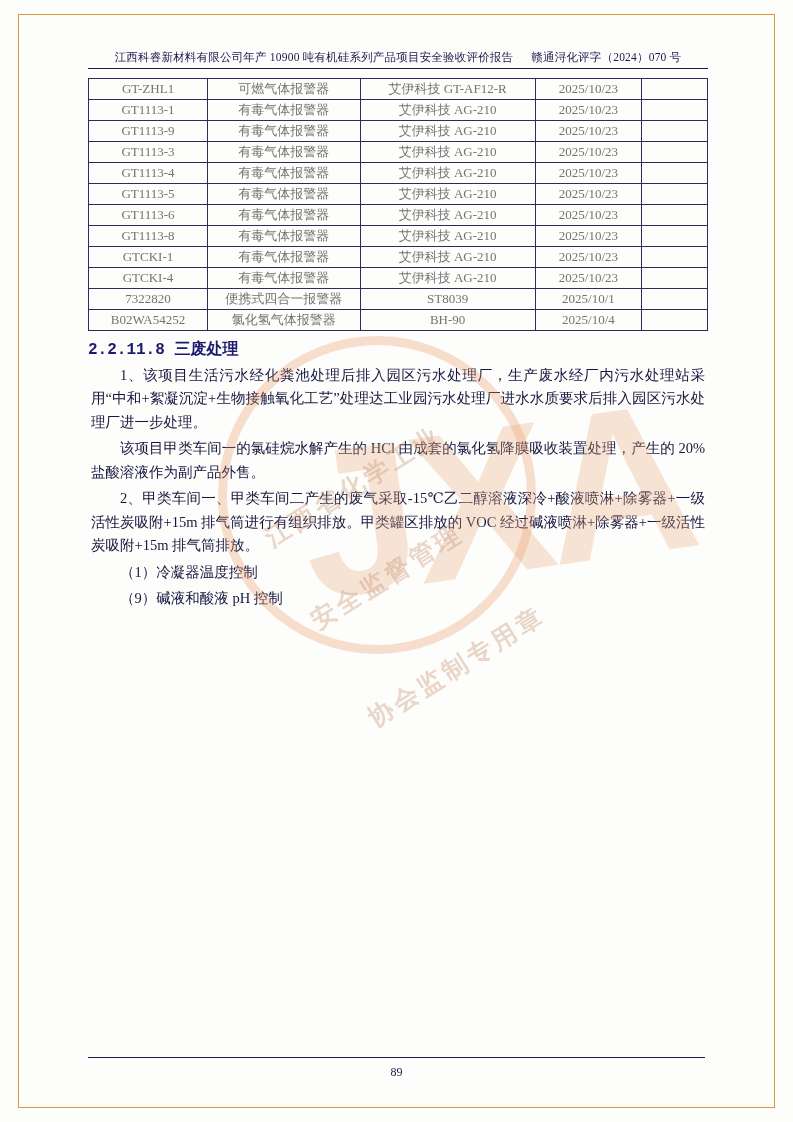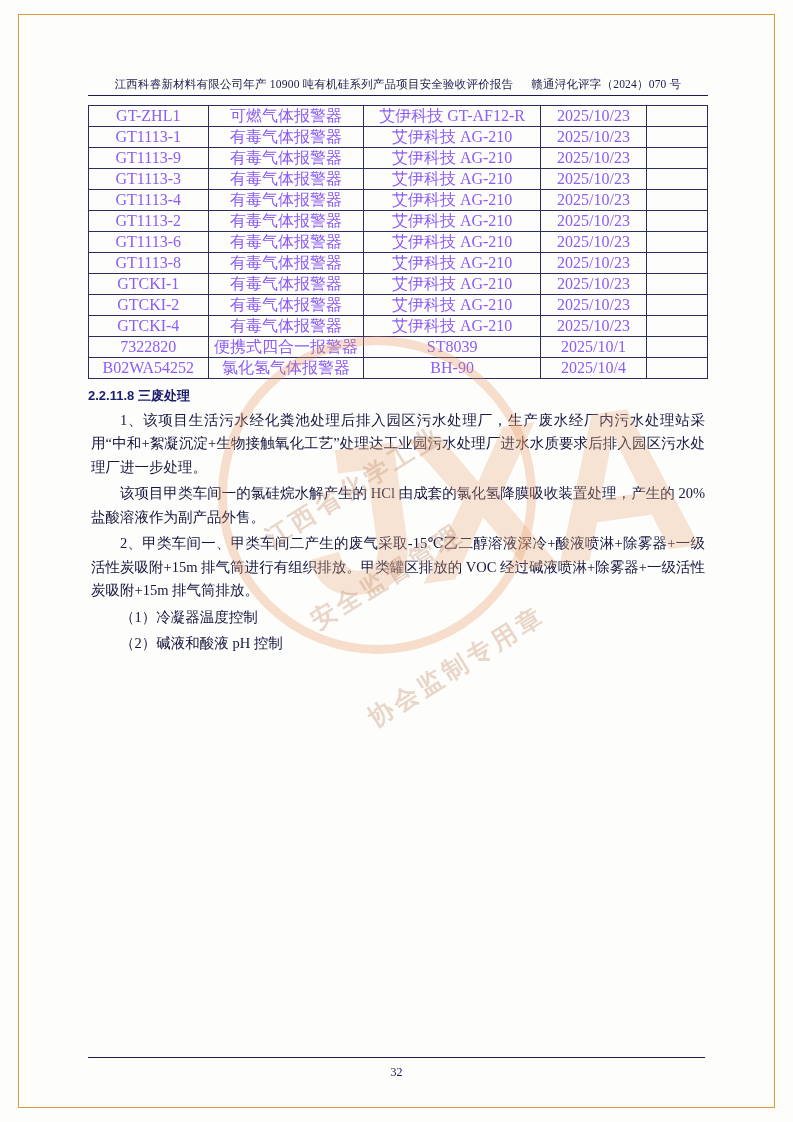--- a/index.html
+++ b/index.html
@@ -32,54 +32,53 @@
     top: 50px;
     width: 620px;
   }
   .header {
     font-size: 11.5px;
     text-align: center;
     color: #1b1b4d;
     letter-spacing: 0.2px;
     white-space: nowrap;
     padding-bottom: 3px;
-    margin-top: 27px;
   }
   .header .hdr-right {
     margin-left: 18px;
   }
   .header-rule {
     border-bottom: 1.2px solid #1b1b4d;
     margin-bottom: 9px;
   }
   table.equip {
     border-collapse: collapse;
     width: 100%;
-    font-size: 16px;
-    color: #8b5cf6;
+    font-size: 13px;
+    color: #737373;
   }
   table.equip td {
     border: 1px solid #2b2b5e;
     height: 20px;
     padding: 0 3px;
     text-align: center;
     white-space: nowrap;
     line-height: 20px;
   }
   table.equip td.c1 { width: 118px; }
   table.equip td.c2 { width: 150px; }
   table.equip td.c3 { width: 176px; }
   table.equip td.c4 { width: 106px; }
   table.equip td.c5 { width: 68px; }
   h3.sec {
-    font-size: 13px;
+    font-size: 16px;
     font-weight: bold;
     color: #1b1b6e;
     margin: 8px 0 4px 0;
-    font-family: Liberation Sans, sans-serif;
+    font-family: Liberation Mono, monospace;
   }
   p.body {
     font-size: 14.5px;
     line-height: 1.62;
     margin: 3px;
     text-align: justify;
     text-justify: inter-ideograph;
     color: #16163f;
   }
   p.indent2 { text-indent: 2em; }
@@ -215,21 +214,21 @@
             <td class="c5"></td>
           </tr>
           <tr>
             <td class="c1">GT1113-4</td>
             <td class="c2">有毒气体报警器</td>
             <td class="c3">艾伊科技  AG-210</td>
             <td class="c4">2025/10/23</td>
             <td class="c5"></td>
           </tr>
           <tr>
-            <td class="c1">GT1113-2</td>
+            <td class="c1">GT1113-5</td>
             <td class="c2">有毒气体报警器</td>
             <td class="c3">艾伊科技  AG-210</td>
             <td class="c4">2025/10/23</td>
             <td class="c5"></td>
           </tr>
           <tr>
             <td class="c1">GT1113-6</td>
             <td class="c2">有毒气体报警器</td>
             <td class="c3">艾伊科技  AG-210</td>
             <td class="c4">2025/10/23</td>
@@ -237,27 +236,20 @@
           </tr>
           <tr>
             <td class="c1">GT1113-8</td>
             <td class="c2">有毒气体报警器</td>
             <td class="c3">艾伊科技  AG-210</td>
             <td class="c4">2025/10/23</td>
             <td class="c5"></td>
           </tr>
           <tr>
             <td class="c1">GTCKI-1</td>
-            <td class="c2">有毒气体报警器</td>
-            <td class="c3">艾伊科技  AG-210</td>
-            <td class="c4">2025/10/23</td>
-            <td class="c5"></td>
-          </tr>
-          <tr>
-            <td class="c1">GTCKI-2</td>
             <td class="c2">有毒气体报警器</td>
             <td class="c3">艾伊科技  AG-210</td>
             <td class="c4">2025/10/23</td>
             <td class="c5"></td>
           </tr>
           <tr>
             <td class="c1">GTCKI-4</td>
             <td class="c2">有毒气体报警器</td>
             <td class="c3">艾伊科技  AG-210</td>
             <td class="c4">2025/10/23</td>
@@ -279,20 +271,20 @@
           </tr>
         </tbody>
     </table>
 
     <h3 class="sec">2.2.11.8 三废处理</h3>
 
     <p class="body indent2">1、该项目生活污水经化粪池处理后排入园区污水处理厂，生产废水经厂内污水处理站采用“中和+絮凝沉淀+生物接触氧化工艺”处理达工业园污水处理厂进水水质要求后排入园区污水处理厂进一步处理。</p>
     <p class="body indent2">该项目甲类车间一的氯硅烷水解产生的 HCl 由成套的氯化氢降膜吸收装置处理，产生的 20%盐酸溶液作为副产品外售。</p>
     <p class="body indent2">2、甲类车间一、甲类车间二产生的废气采取-15℃乙二醇溶液深冷+酸液喷淋+除雾器+一级活性炭吸附+15m 排气筒进行有组织排放。甲类罐区排放的 VOC 经过碱液喷淋+除雾器+一级活性炭吸附+15m 排气筒排放。</p>
     <p class="body indent2">（1）冷凝器温度控制</p>
-    <p class="body indent2">（2）碱液和酸液 pH 控制</p>
+    <p class="body indent2">（9）碱液和酸液 pH 控制</p>
 
   </div>
 
   <div class="footer-rule"></div>
-  <div class="pagenum">32</div>
+  <div class="pagenum">89</div>
 
 </div>
 
 </body></html>

